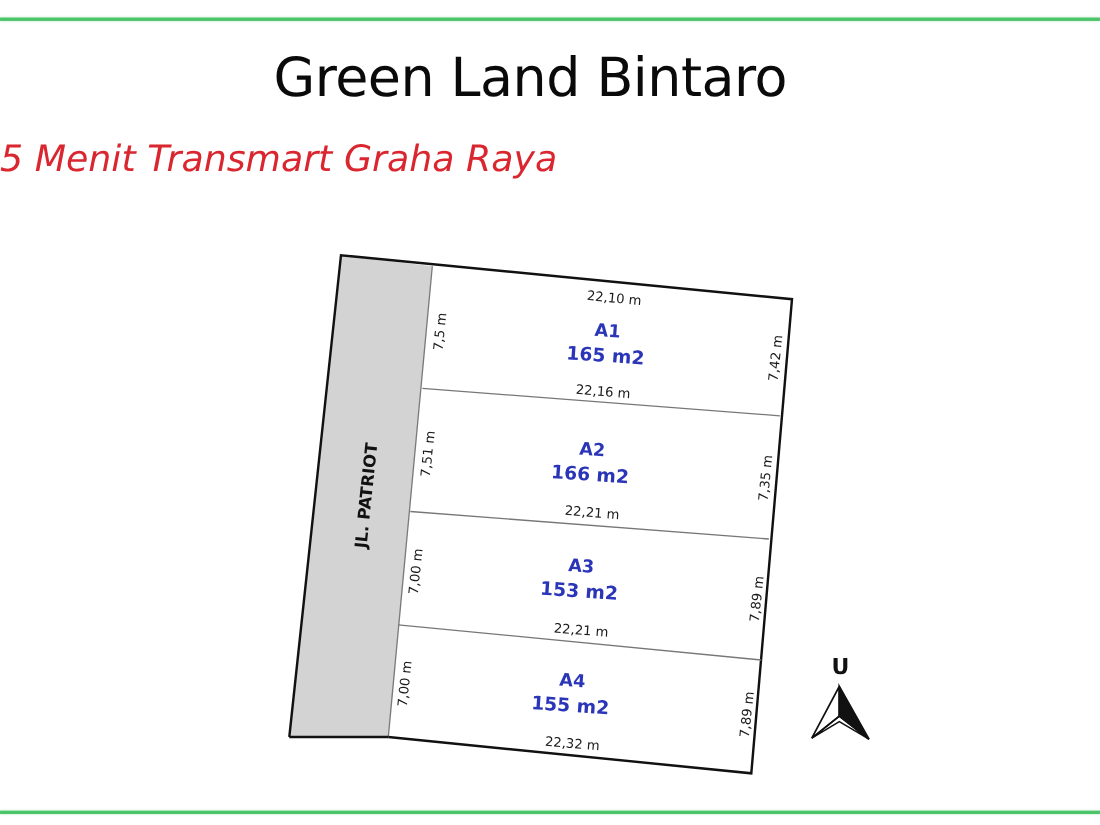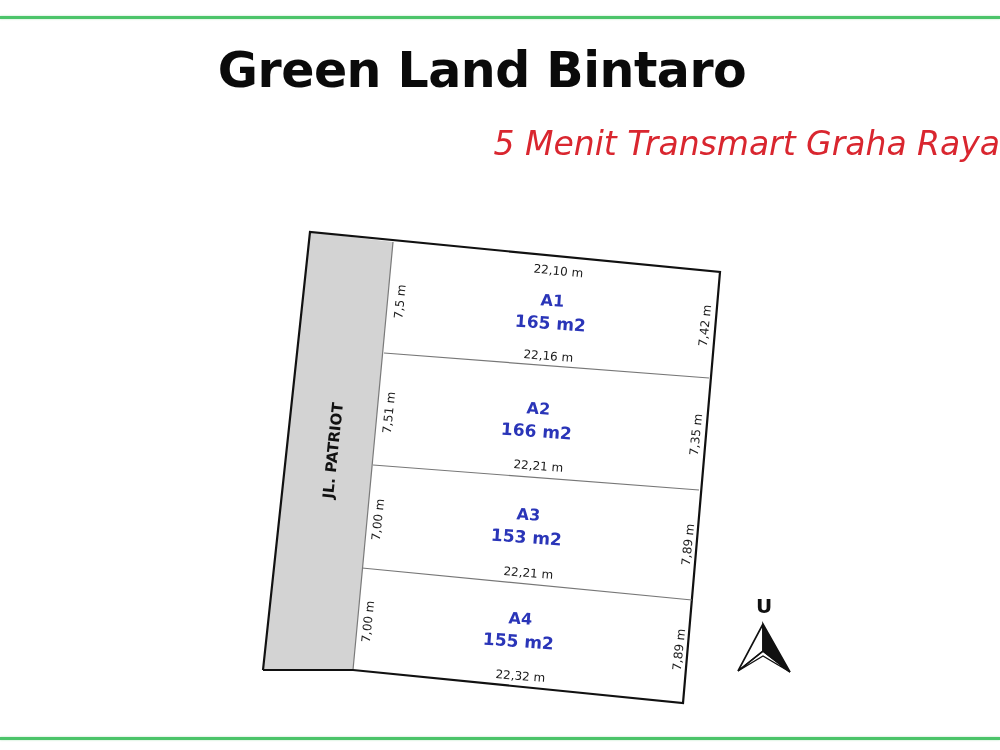--- a/index.html
+++ b/index.html
@@ -24,32 +24,32 @@
     }
     .rule-top { top: 16px; }
     .rule-bottom { top: 737px; }
     .title {
       position: absolute;
       top: 42px;
       left: 0;
       width: 964px;
       text-align: center;
       font-family: "DejaVu Sans", sans-serif;
-      font-weight: bold;
+      font-weight: normal;
       font-size: 49px;
       letter-spacing: -0.5px;
       color: #0a0a0a;
       margin: 0;
     }
     .subtitle {
       position: absolute;
       top: 124px;
       left: 0;
       width: 1000px;
-      text-align: right;
+      text-align: left;
       font-family: "DejaVu Sans", sans-serif;
       font-style: italic;
       font-size: 33px;
       color: #d9262f;
       margin: 0;
     }
     svg.plan {
       position: absolute;
       left: 0;
       top: 0;

